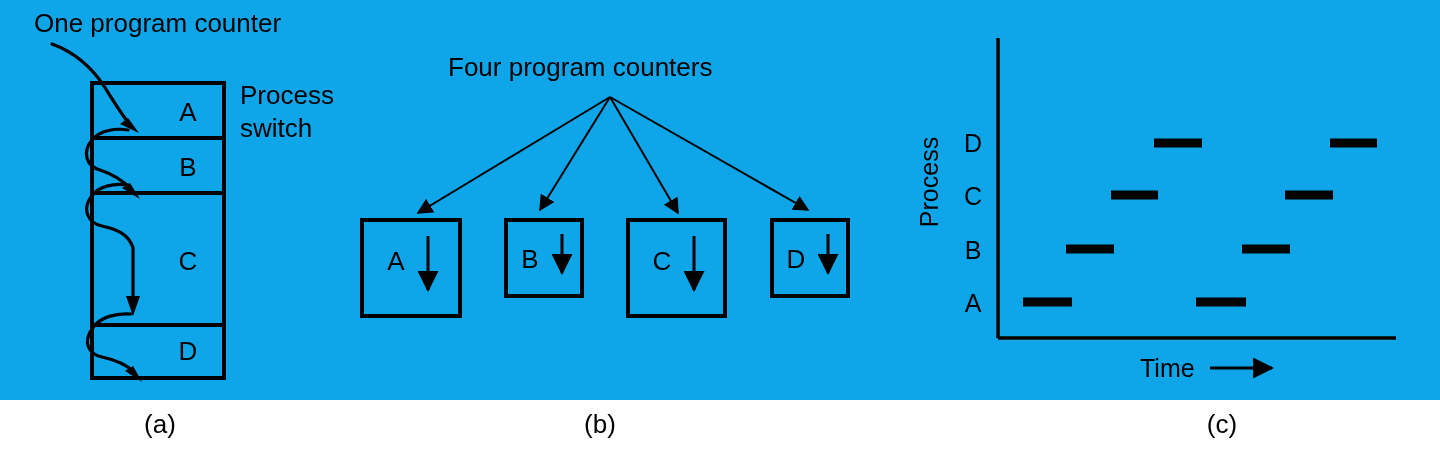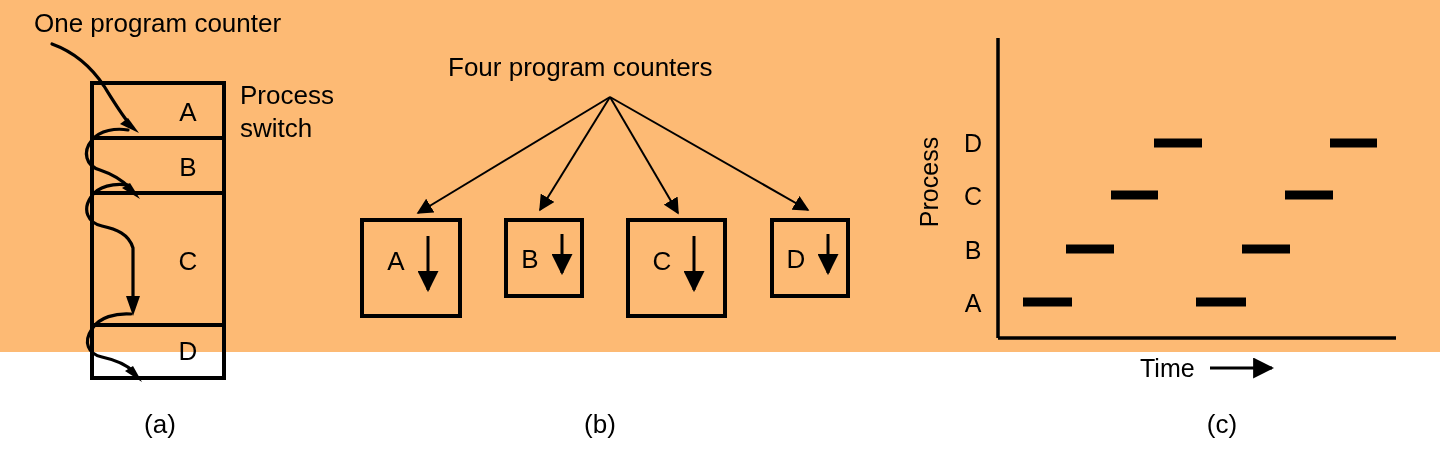--- a/index.html
+++ b/index.html
@@ -9,22 +9,22 @@
   }
   body {
     width: 1440px;
     height: 466px;
     font-family: "Liberation Sans", sans-serif;
     overflow: hidden;
   }
   #figure {
     position: relative;
     width: 1440px;
-    height: 352px;
-    background: #fdba74;
+    height: 400px;
+    background: #0ea5e9;
   }
   svg.layer {
     position: absolute;
     left: 0;
     top: 0;
     width: 1440px;
     height: 466px;
   }
   text {
     font-family: "Liberation Sans", sans-serif;

